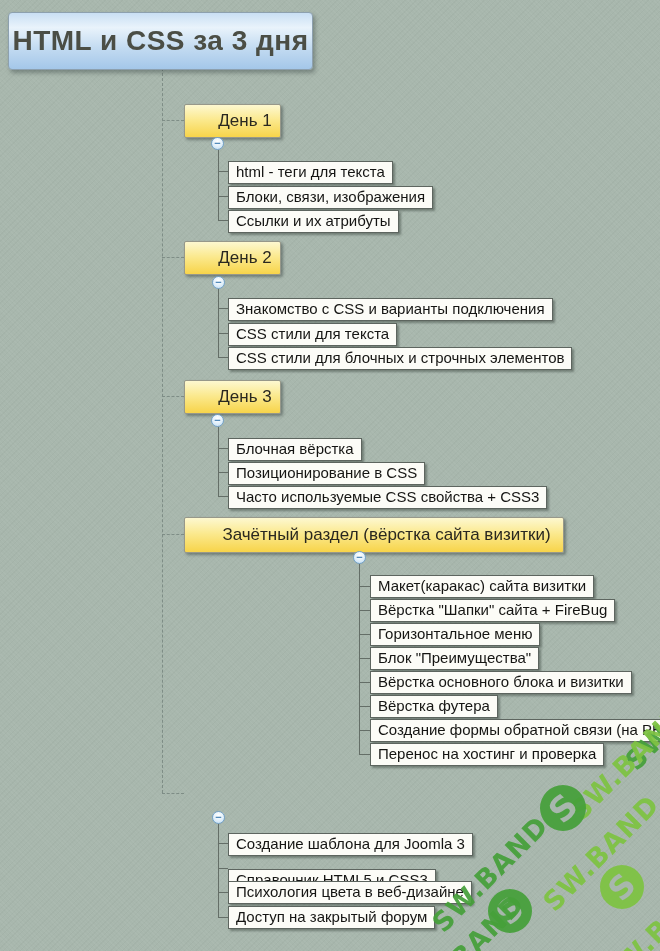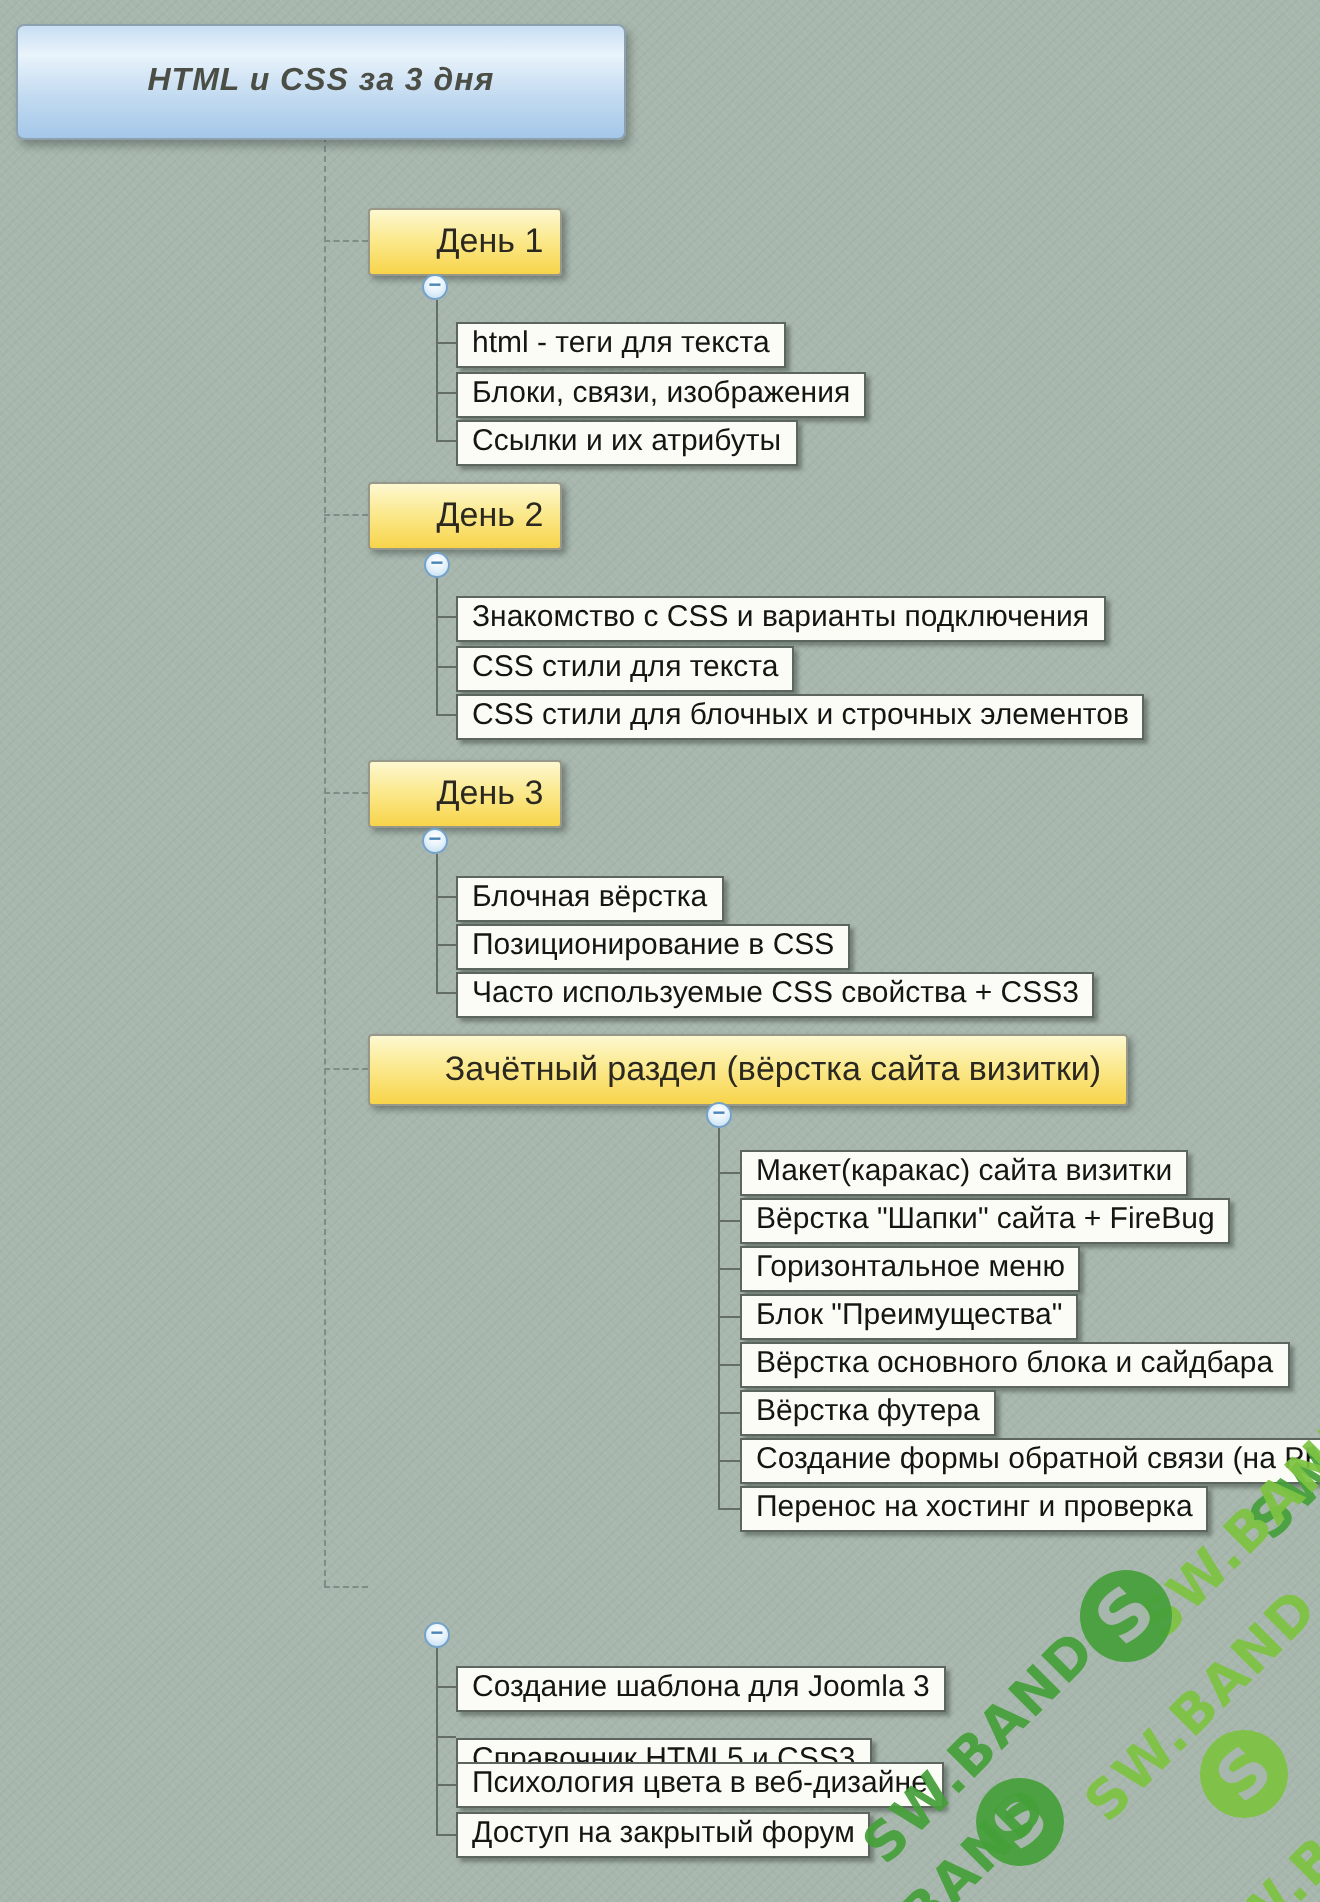--- a/index.html
+++ b/index.html
@@ -22,23 +22,22 @@
   .vsolid{position:absolute;width:1px;background:#646e67;}
   .hsolid{position:absolute;height:1px;background:#646e67;}
 
   
   .root{
     position:absolute;left:8px;top:12px;width:303px;height:56px;
     display:flex;align-items:center;justify-content:center;
     background:linear-gradient(180deg,#c9dff4 0%,#e9f3fb 26%,#c3dbf1 62%,#a4c7e9 100%);
     border:1px solid #8da0ae;border-radius:4px;
     box-shadow:2px 3px 4px rgba(30,40,40,0.35);
-    font-size:16px;font-weight:bold;color:#4b4e45;letter-spacing:0.5px;
+    font-size:28px;font-weight:bold;color:#4b4e45;letter-spacing:0.5px;
     cursor:default;
-    font-style:italic;
   }
 
   
   .topic{
     position:absolute;
     display:flex;align-items:center;justify-content:center;
     border:1px solid #97988a;border-radius:2px;
     box-shadow:2px 2px 3px rgba(30,40,40,0.4);
     font-size:17px;color:#2a2820;white-space:nowrap;
     cursor:default;
@@ -145,21 +144,21 @@
   <div class="hsolid" style="left:359px;top:634px;width:11px"></div>
   <div class="hsolid" style="left:359px;top:658px;width:11px"></div>
   <div class="hsolid" style="left:359px;top:682px;width:11px"></div>
   <div class="hsolid" style="left:359px;top:706px;width:11px"></div>
   <div class="hsolid" style="left:359px;top:730px;width:11px"></div>
   <div class="hsolid" style="left:359px;top:754px;width:11px"></div>
   <div class="child" style="left:370px;top:575px">Макет(каракас) сайта визитки</div>
   <div class="child" style="left:370px;top:599px">Вёрстка "Шапки" сайта + FireBug</div>
   <div class="child" style="left:370px;top:623px">Горизонтальное меню</div>
   <div class="child" style="left:370px;top:647px">Блок "Преимущества"</div>
-  <div class="child" style="left:370px;top:671px">Вёрстка основного блока и сайдбара</div>
+  <div class="child" style="left:370px;top:671px">Вёрстка основного блока и визитки</div>
   <div class="child" style="left:370px;top:695px">Вёрстка футера</div>
   <div class="child" style="left:370px;top:719px">Создание формы обратной связи (на PHP)</div>
   <div class="child" style="left:370px;top:743px">Перенос на хостинг и проверка</div>
 
   <div class="collapse" style="left:212px;top:811px">−</div>
   <div class="vsolid" style="left:218px;top:824px;height:93px"></div>
   <div class="hsolid" style="left:218px;top:843px;width:10px"></div>
   <div class="hsolid" style="left:218px;top:868px;width:10px"></div>
   <div class="hsolid" style="left:218px;top:892px;width:10px"></div>
   <div class="hsolid" style="left:218px;top:917px;width:10px"></div>

